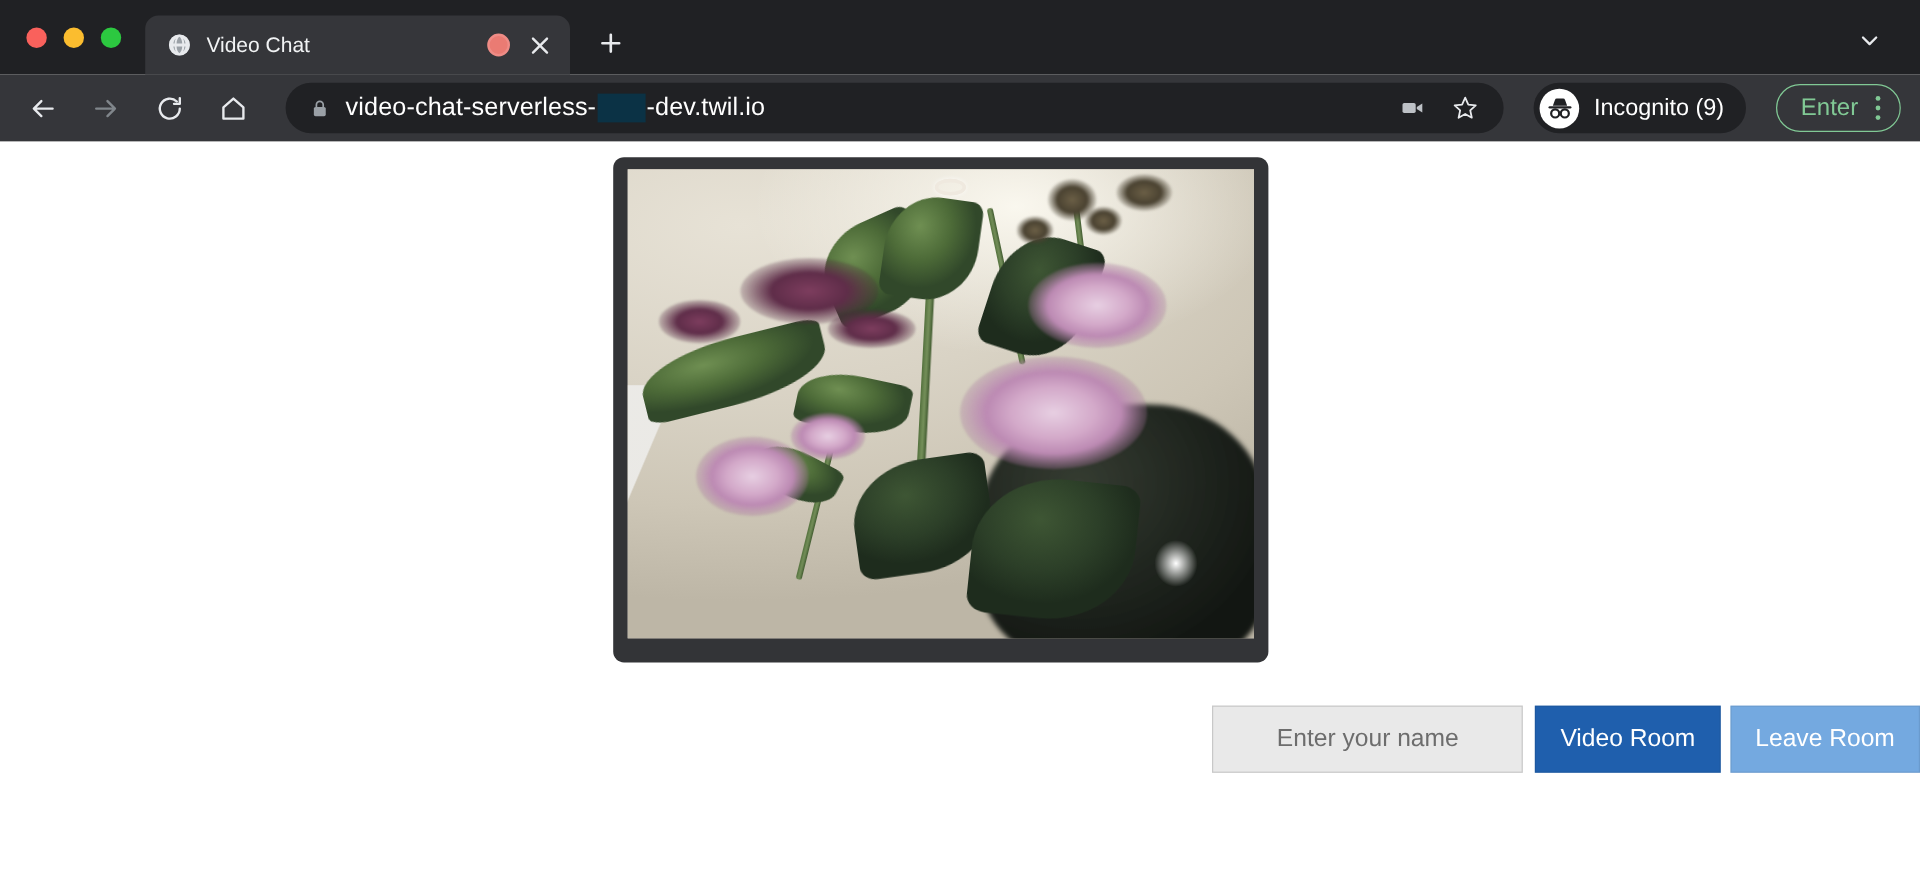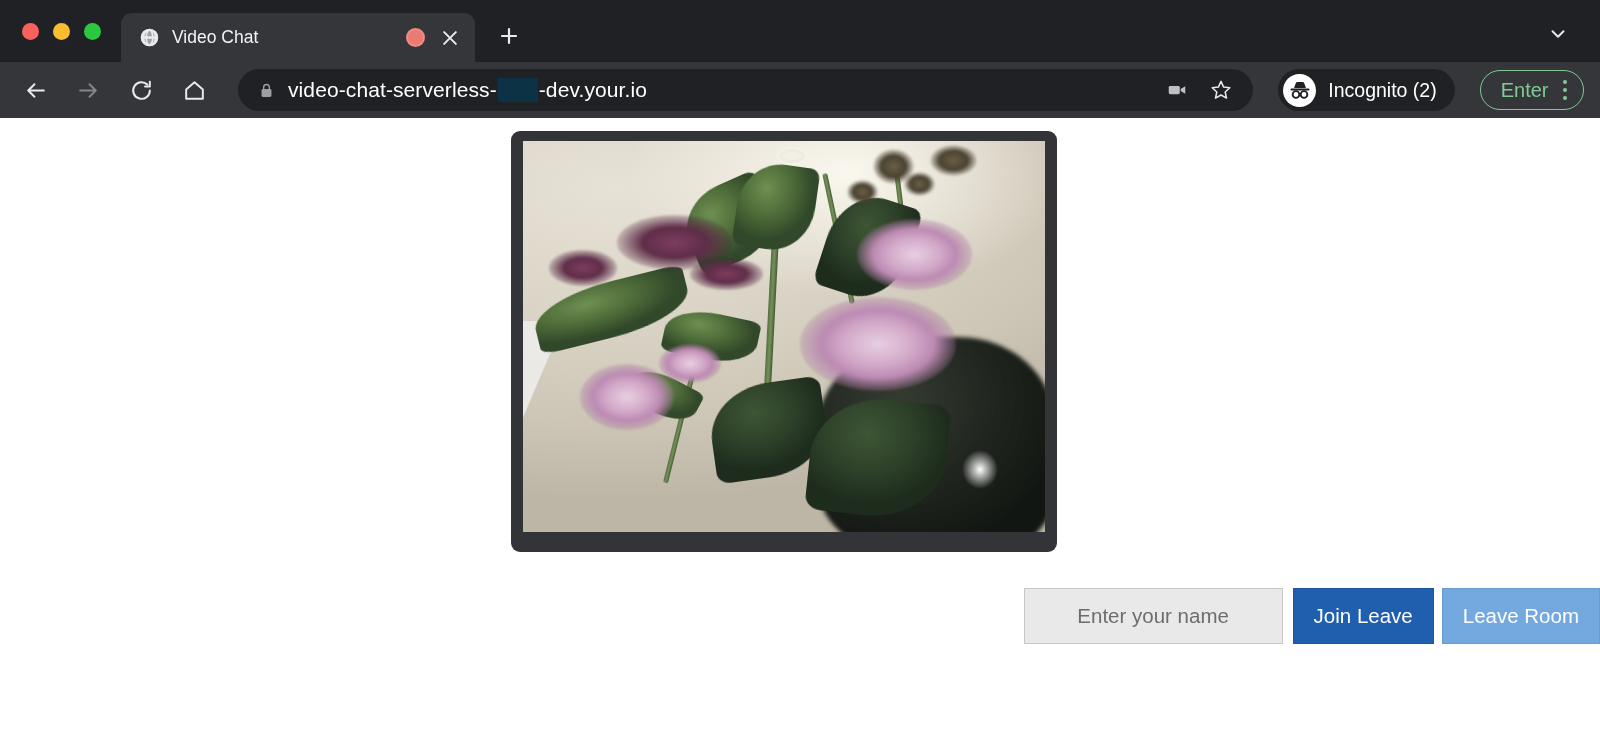--- a/index.html
+++ b/index.html
@@ -249,21 +249,21 @@
     <div class="omnibox">
       <span class="lock">
         <svg viewBox="0 0 24 24" width="17" height="19">
           <rect x="5" y="10" width="14" height="11" rx="2" fill="#9aa0a6"></rect>
           <path d="M8 10 V7.5a4 4 0 0 1 8 0V10" stroke="#9aa0a6" stroke-width="2" fill="none"></path>
         </svg>
       </span>
       <span class="urlwrap">
         <span>video-chat-serverless-</span>
           <span class="url-redacted"></span>
-          <span>-dev.your.io</span>
+          <span>-dev.twil.io</span>
       </span>
       <span class="omni-actions">
         <span class="omni-icon">
           <svg viewBox="0 0 24 24" width="22" height="22">
             <rect x="3" y="7.5" width="12" height="9" rx="1.6" fill="#bdc1c6"></rect>
             <path d="M16 11 L21 8 V16 L16 13 Z" fill="#bdc1c6"></path>
           </svg>
         </span>
         <span class="omni-icon">
           <svg viewBox="0 0 24 24" width="24" height="24">
@@ -276,21 +276,21 @@
     <div class="profile-chip">
       <span class="incognito-avatar">
         <svg viewBox="0 0 24 24" width="26" height="26">
           <path d="M6.5 10.2 L8.1 5.8 a1.6 1.6 0 0 1 1.6-1.1 h4.6 a1.6 1.6 0 0 1 1.6 1.1 l1.6 4.4 Z" fill="#202124"></path>
           <rect x="3.2" y="10.6" width="17.6" height="1.8" rx=".9" fill="#202124"></rect>
           <circle cx="8.3" cy="16.2" r="3.1" fill="none" stroke="#202124" stroke-width="1.7"></circle>
           <circle cx="15.7" cy="16.2" r="3.1" fill="none" stroke="#202124" stroke-width="1.7"></circle>
           <path d="M11.2 15.9 h1.6" stroke="#202124" stroke-width="1.5"></path>
         </svg>
       </span>
-      <span class="profile-label">Incognito (2)</span>
+      <span class="profile-label">Incognito (9)</span>
     </div>
 
     <div class="update-chip">
       <span class="update-label">Enter</span>
       <span class="kebab">
         <i></i>
           <i></i>
           <i></i>
       </span>
     </div>
@@ -333,18 +333,18 @@
 
         <div class="bud" style="left:67%;top:2%;width:8%;height:9%;"></div>
         <div class="bud" style="left:78%;top:1%;width:9%;height:8%;"></div>
         <div class="bud" style="left:62%;top:10%;width:6%;height:6%;"></div>
         <div class="bud" style="left:73%;top:8%;width:6%;height:6%;"></div>
       </div>
     </div>
 
     <div class="controls">
       <input class="name-input" type="text" placeholder="Enter your name" style="">
-      <button class="btn join">Join Leave</button>
+      <button class="btn join">Video Room</button>
       <button class="btn leave">Leave Room</button>
     </div>
 
   </div>
 </div>
 
 </body></html>

